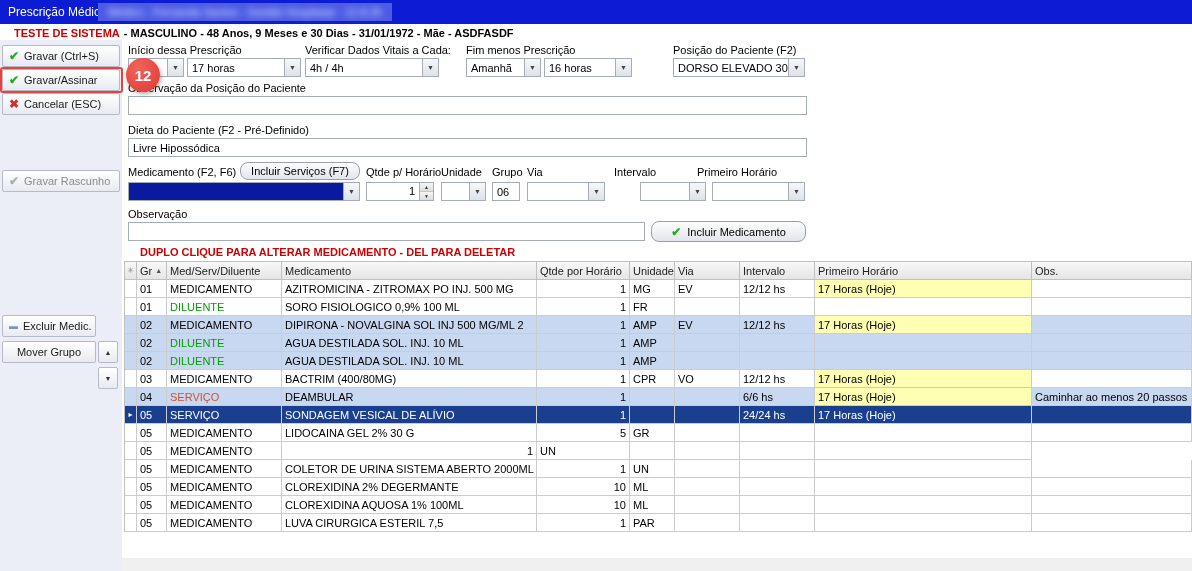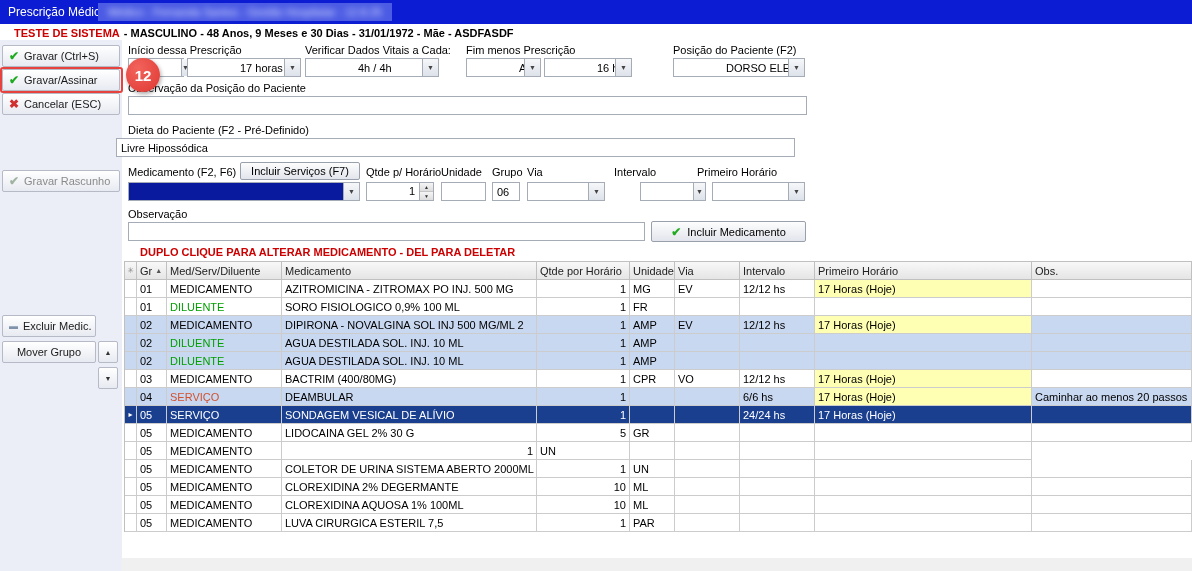--- a/index.html
+++ b/index.html
@@ -59,55 +59,55 @@
   [data-name="medicamento-label"] { left:128px; top:166px; }
   [data-name="qtde-label"]     { left:366px; top:166px; }
   [data-name="unidade-label"]  { left:441px; top:166px; }
   [data-name="grupo-label"]    { left:492px; top:166px; }
   [data-name="via-label"]      { left:527px; top:166px; }
   [data-name="intervalo-label"]{ left:614px; top:166px; }
   [data-name="primeiro-label"] { left:697px; top:166px; }
   [data-name="observacao-label"]{ left:128px; top:208px; }
 
   .combo { position:absolute; height:19px; background:#fff; border:1px solid #a5acb5; display:flex; align-items:center; }
-  .combo .val { flex:1; padding-left:4px; overflow:hidden; white-space:nowrap;margin-left:48px; }
+  .combo .val { flex:1; padding-left:4px; overflow:hidden; white-space:nowrap; }
   .combo .carrow { width:16px; height:100%; border-left:1px solid #a5acb5;
     background:linear-gradient(#f6f7f9,#dde2ea); display:flex; align-items:center; justify-content:center;
     font-size:7px; color:#444; }
   .combo.navy { background:#0a1a9e; }
   .combo.navy .val { color:#fff; }
   [data-name="inicio-day-combo"]  { left:128px; top:58px; width:56px; }
   [data-name="inicio-time-combo"] { left:187px; top:58px; width:114px; }
   [data-name="vitais-combo"]      { left:305px; top:58px; width:134px; }
   [data-name="fim-day-combo"]     { left:466px; top:58px; width:75px; }
   [data-name="fim-time-combo"]    { left:544px; top:58px; width:88px; }
   [data-name="posicao-combo"]     { left:673px; top:58px; width:132px; }
   [data-name="medicamento-combo"] { left:128px; top:182px; width:232px; }
   [data-name="unidade-combo"]     { left:441px; top:182px; width:45px; }
   [data-name="via-combo"]         { left:527px; top:182px; width:78px; }
   [data-name="intervalo-combo"]   { left:640px; top:182px; width:66px; }
   [data-name="primeiro-combo"]    { left:712px; top:182px; width:93px; }
 
   .tinput { position:absolute; height:19px; background:#fff; border:1px solid #a5acb5;
     padding-left:4px; display:flex; align-items:center; white-space:nowrap; }
   [data-name="obs-posicao-input"] { left:128px; top:96px;  width:679px; }
-  [data-name="dieta-input"]       { left:116px; top:138px; width:679px; }
+  [data-name="dieta-input"]       { left:128px; top:138px; width:679px; }
   [data-name="grupo-input"]       { left:492px; top:182px; width:28px; }
   [data-name="observacao-input"]  { left:128px; top:222px; width:517px; }
 
   .spin { position:absolute; left:366px; top:182px; width:68px; height:19px;
     display:flex; background:#fff; border:1px solid #a5acb5; }
   .spin-val { flex:1; text-align:right; padding-right:4px; line-height:17px; }
   .spin-btns { width:14px; display:flex; flex-direction:column; border-left:1px solid #a5acb5; }
   .sb { flex:1; font-size:5px; display:flex; align-items:center; justify-content:center;
     background:linear-gradient(#f5f5f5,#dddddd); color:#333; }
   .sb:first-child { border-bottom:1px solid #c5c5c5; }
 
   .pbtn { position:absolute; background:linear-gradient(#fdfdfd,#e2e5ec); border:1px solid #9aa0ab;
-    border-radius:2px; display:flex; align-items:center; justify-content:center; gap:6px; font-size:11px; }
+    border-radius:8px; display:flex; align-items:center; justify-content:center; gap:6px; font-size:11px; }
   [data-name="incluir-servicos-button"]    { left:240px; top:162px; width:120px; height:18px; }
   [data-name="incluir-medicamento-button"] { left:651px; top:221px; width:155px; height:21px; }
 
   .notice { position:absolute; left:140px; top:246px; font-weight:bold; color:#cc0000; white-space:nowrap; }
 
   
   .grid { position:absolute; left:124px; top:261px; width:1068px;
     border-left:1px solid #c0c0c0; border-top:1px solid #c0c0c0; }
   .grid-head, .grid-row { display:grid;
     grid-template-columns:12px 30px 115px 255px 93px 45px 65px 75px 217px 160px; height:18px; }

